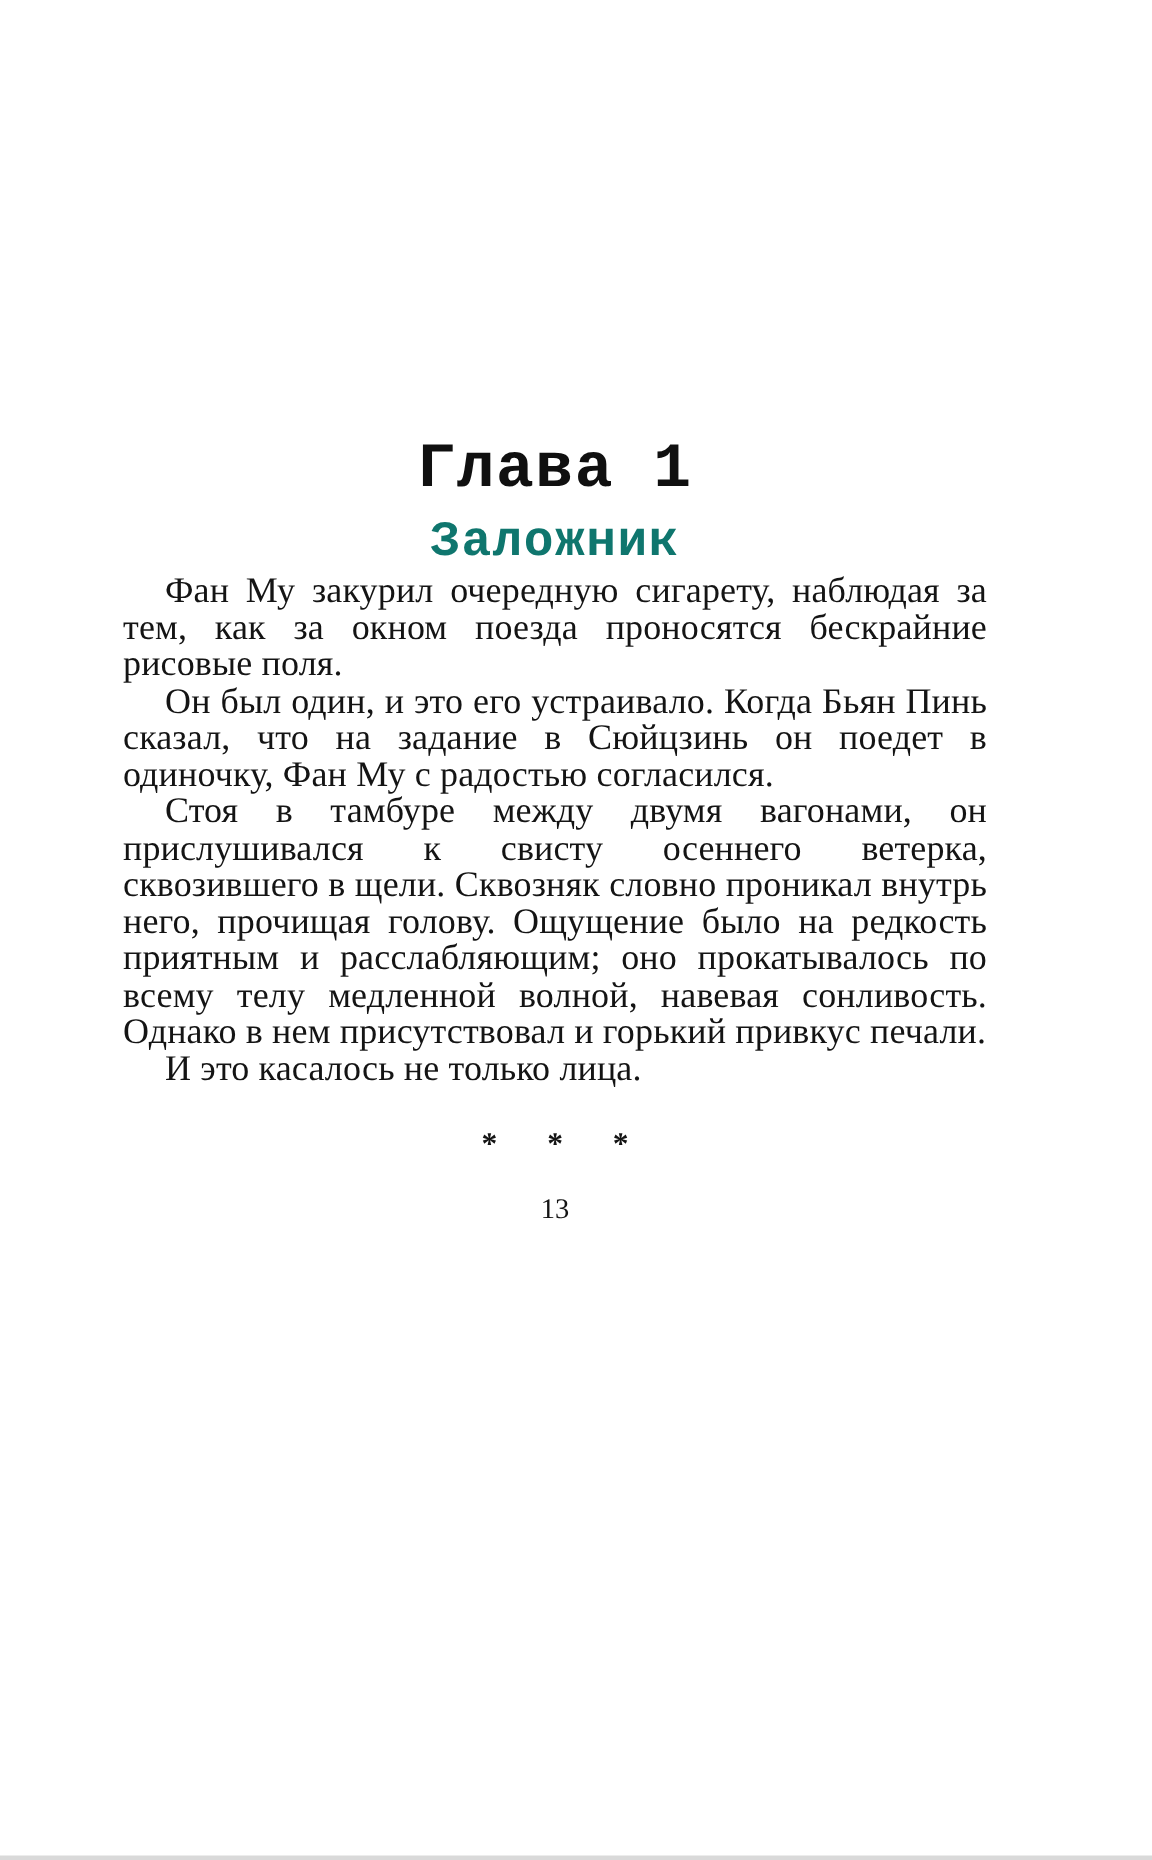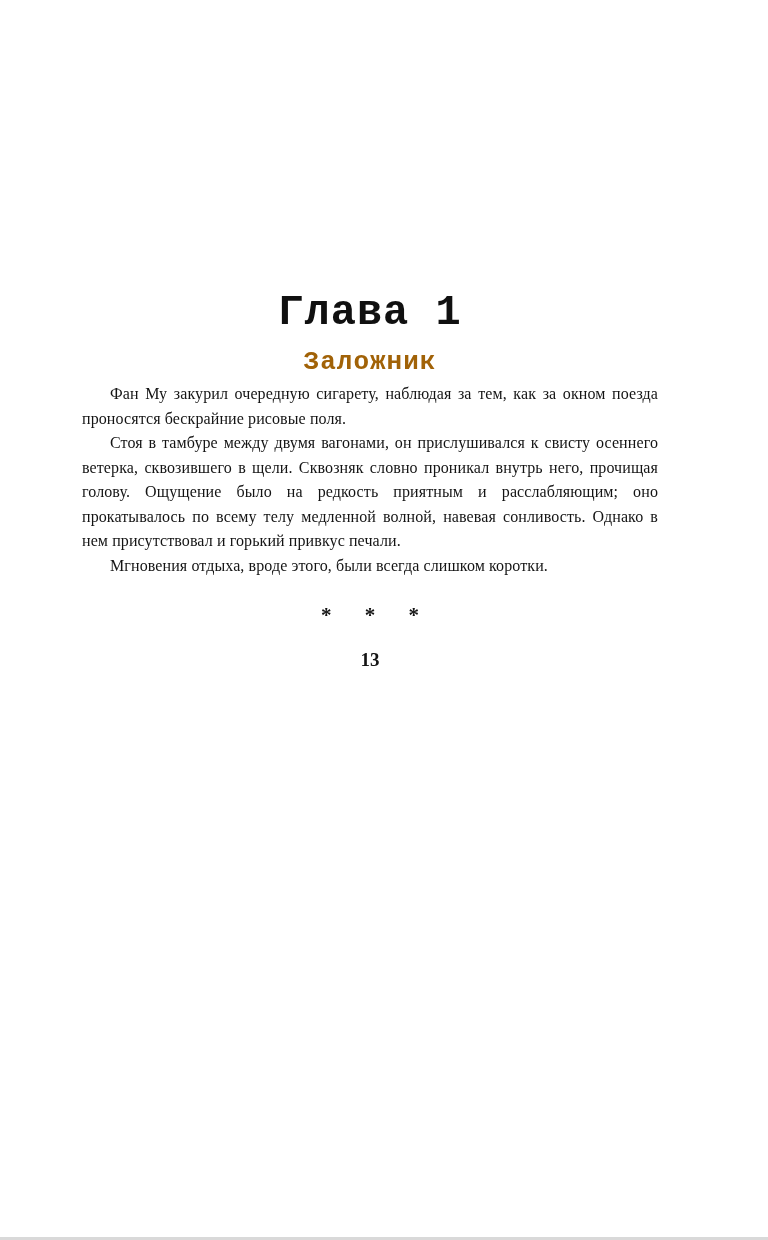--- a/index.html
+++ b/index.html
@@ -33,36 +33,36 @@
     font-size: 42px;
     line-height: 50px;
     letter-spacing: 1px;
     color: #101010;
   }
   .chapter-subtitle {
     margin: 4px 0 0 0;
     text-align: center;
     font-family: "Liberation Mono", monospace;
     font-weight: 700;
-    font-size: 26px;
+    font-size: 33px;
     line-height: 40px;
     letter-spacing: 1px;
-    color: #a16207;
+    color: #0f766e;
   }
   .lead-in {
     margin: 16px 0 0 0;
     font-style: italic;
     font-weight: 500;
     font-size: 20px;
     line-height: 24.5px;
     text-indent: 28px;
   }
   p.body-par {
     margin: 0;
-    font-size: 16px;
+    font-size: 24px;
     line-height: 24.5px;
     font-weight: 500;
     text-align: justify;
     text-indent: 28px;
     letter-spacing: 0.1px;
   }
   .separator {
     margin: 26px 0 22px 0;
     text-align: center;
     font-weight: 700;
@@ -70,21 +70,21 @@
     line-height: 22px;
     letter-spacing: 14px;
     padding-left: 14px; 
     color: #141414;
   }
   .page-number {
     margin: 10px 0 0 0;
     text-align: center;
     font-size: 19px;
     line-height: 23px;
-    font-weight: 700;
+    font-weight: 400;
     color: #141414;
   }
   .page-edge {
     position: absolute;
     left: 0;
     bottom: 0;
     width: 768px;
     height: 3px;
     background: #d9d9d9;
   }
@@ -94,22 +94,23 @@
 
 <div class="page">
   <div class="content">
 
     <h1 class="chapter-title">Глава 1</h1>
 
     <h2 class="chapter-subtitle">Заложник</h2>
 
 
     <p class="body-par">Фан Му закурил очередную сигарету, наблюдая за тем, как за окном поезда проносятся бескрайние рисовые поля.</p>
+    <p class="body-par">Он был один, и это его устраивало. Когда Бьян Пинь сказал, что на задание в Сюйцзинь он поедет в одиночку, Фан Му с радостью согласился.</p>
     <p class="body-par">Стоя в тамбуре между двумя вагонами, он прислушивался к свисту осеннего ветерка, сквозившего в щели. Сквозняк словно проникал внутрь него, прочищая голову. Ощущение было на редкость приятным и расслабляющим; оно прокатывалось по всему телу медленной волной, навевая сонливость. Однако в нем присутствовал и горький привкус печали.</p>
-    <p class="body-par">Мгновения отдыха, вроде этого, были всегда слишком коротки.</p>
+    <p class="body-par">И это касалось не только лица.</p>
 
     <div class="separator">* * *</div>
 
 
     <div class="page-number">13</div>
 
   </div>
 
   <div class="page-edge"></div>
 </div>

